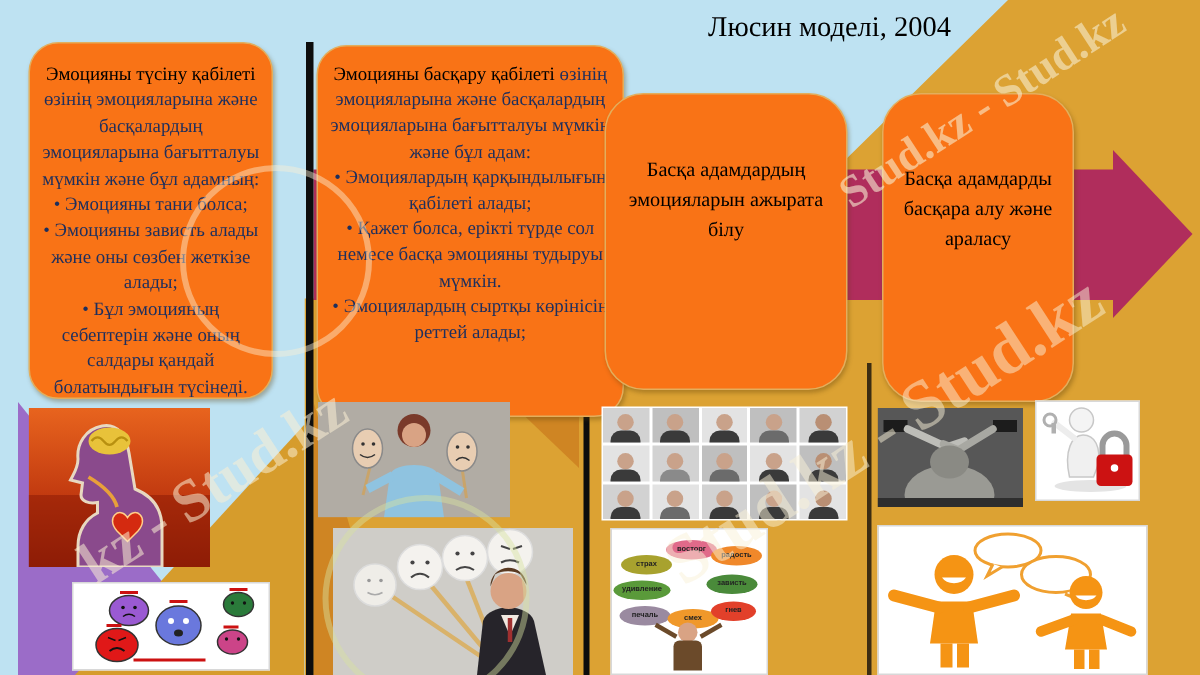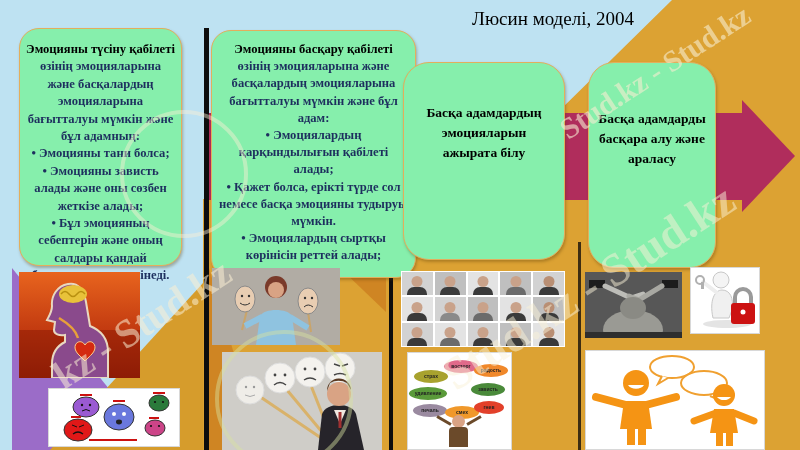--- a/index.html
+++ b/index.html
@@ -24,22 +24,22 @@
   .arrow-band{left:209px;top:113px;width:533px;height:87px;background:#b02d5c;}
   .arrow-head{left:742px;top:100px;width:0;height:0;
     border-top:56px solid transparent;border-bottom:56px solid transparent;
     border-left:53px solid #b02d5c;}
   
   .divider{background:#0d0d0d;}
   .div1{left:204px;top:28px;width:5px;height:422px;}
   .div2{left:389px;top:40px;width:4px;height:410px;}
   .div3{left:578px;top:242px;width:3px;height:208px;background:#3d2d12;}
   
-  .panel{background:#86efac;border:1px solid #e3ae5c;box-shadow:1px 2px 3px rgba(90,60,10,.35);
-    color:#1d2f5e;font-weight:bold;text-align:center;box-sizing:border-box;}
+  .panel{background:#f97316;border:1px solid #e3ae5c;box-shadow:1px 2px 3px rgba(90,60,10,.35);
+    color:#1d2f5e;font-weight:normal;text-align:center;box-sizing:border-box;}
   .panel .hd{color:#000;}
   .p1{left:19px;top:28px;width:163px;height:238px;border-radius:20px;
       font-size:12.6px;line-height:17.4px;padding:12px 6px;}
   .p2{left:211px;top:30px;width:205px;height:248px;border-radius:20px;
       font-size:12.6px;line-height:17.2px;padding:10px 6px;}
   .p3{left:403px;top:62px;width:162px;height:198px;border-radius:26px;
       font-size:13.5px;line-height:20px;padding:40px 12px 0;}
   .p4{left:588px;top:62px;width:128px;height:206px;border-radius:26px;
       font-size:13.5px;line-height:20px;padding:46px 8px 0;}
   

